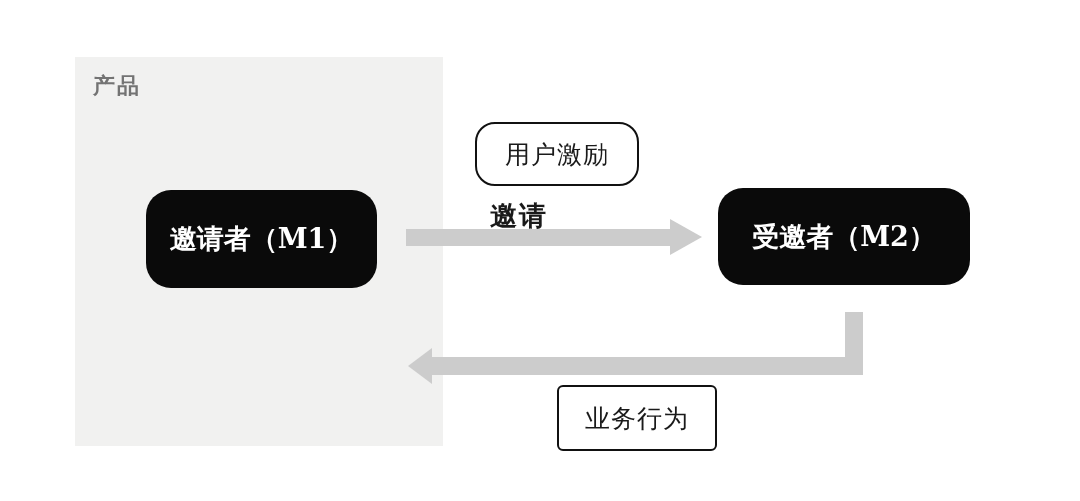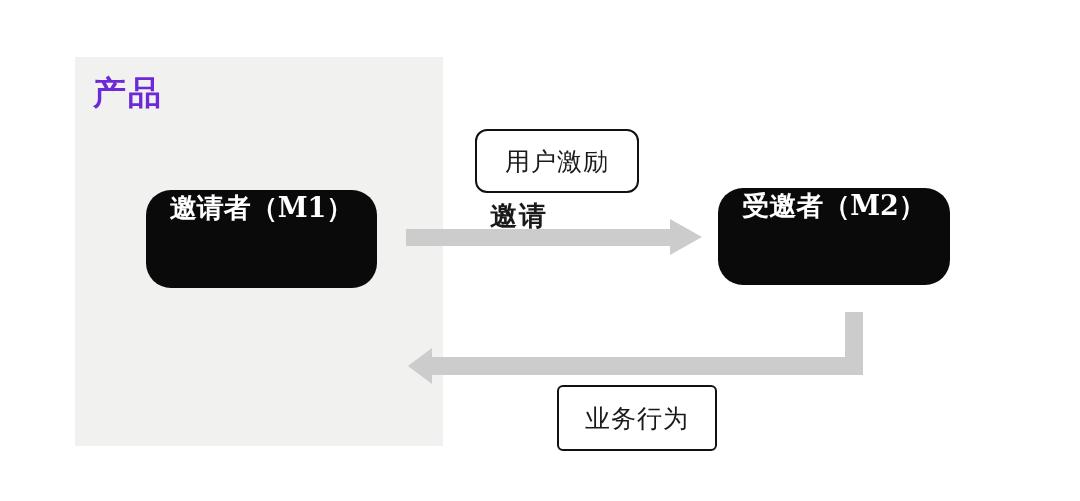--- a/index.html
+++ b/index.html
@@ -16,40 +16,41 @@
   
   .region {
     position: absolute;
     left: 75px; top: 57px;
     width: 368px; height: 389px;
     background: #f1f1f0;
   }
   .region-label {
     position: absolute;
     left: 18px; top: 14px;
-    font-size: 33px;
+    font-size: 22px;
     font-weight: bold;
     letter-spacing: 2px;
-    color: #6d28d9;
+    color: #737373;
   }
 
   
   .node {
     position: absolute;
     background: #0a0a0a;
     border-radius: 25px;
     color: #ffffff;
     font-size: 27px;
     font-weight: bold;
     display: flex;
+    align-items: center;
     justify-content: center;
     white-space: nowrap;
   }
   .node.inviter { left: 146px; top: 190px; width: 231px; height: 98px; }
-  .node.invitee { left: 718px; top: 188px; width: 232px; height: 97px; }
+  .node.invitee { left: 718px; top: 188px; width: 252px; height: 97px; }
 
   
   .arrow-body { position: absolute; background: #cccccc; }
   .invite-body  { left: 406px; top: 229px; width: 266px; height: 17px; }
   .convert-body { left: 430px; top: 357px; width: 433px; height: 18px; }
   .connector-vertical { position: absolute; left: 845px; top: 312px; width: 18px; height: 63px; background: #cccccc; }
 
   
   .arrow-head-right {
     position: absolute;
@@ -87,21 +88,21 @@
     background: #ffffff;
     border: 2px solid #111111;
     display: flex;
     align-items: center;
     justify-content: center;
     font-size: 25px;
     color: #1a1a1a;
     white-space: nowrap;
     letter-spacing: 1px;
   }
-  .incentive-tag { left: 475px; top: 129px; width: 160px; height: 60px; border-radius: 12px; }
+  .incentive-tag { left: 475px; top: 122px; width: 160px; height: 60px; border-radius: 20px; }
   .business-tag  { left: 557px; top: 385px; width: 156px; height: 62px; border-radius: 6px; }
 </style>
 </head>
 <body>
 
 <div class="canvas">
 
   <div class="region">
     <div class="region-label">产品</div>
   </div>

